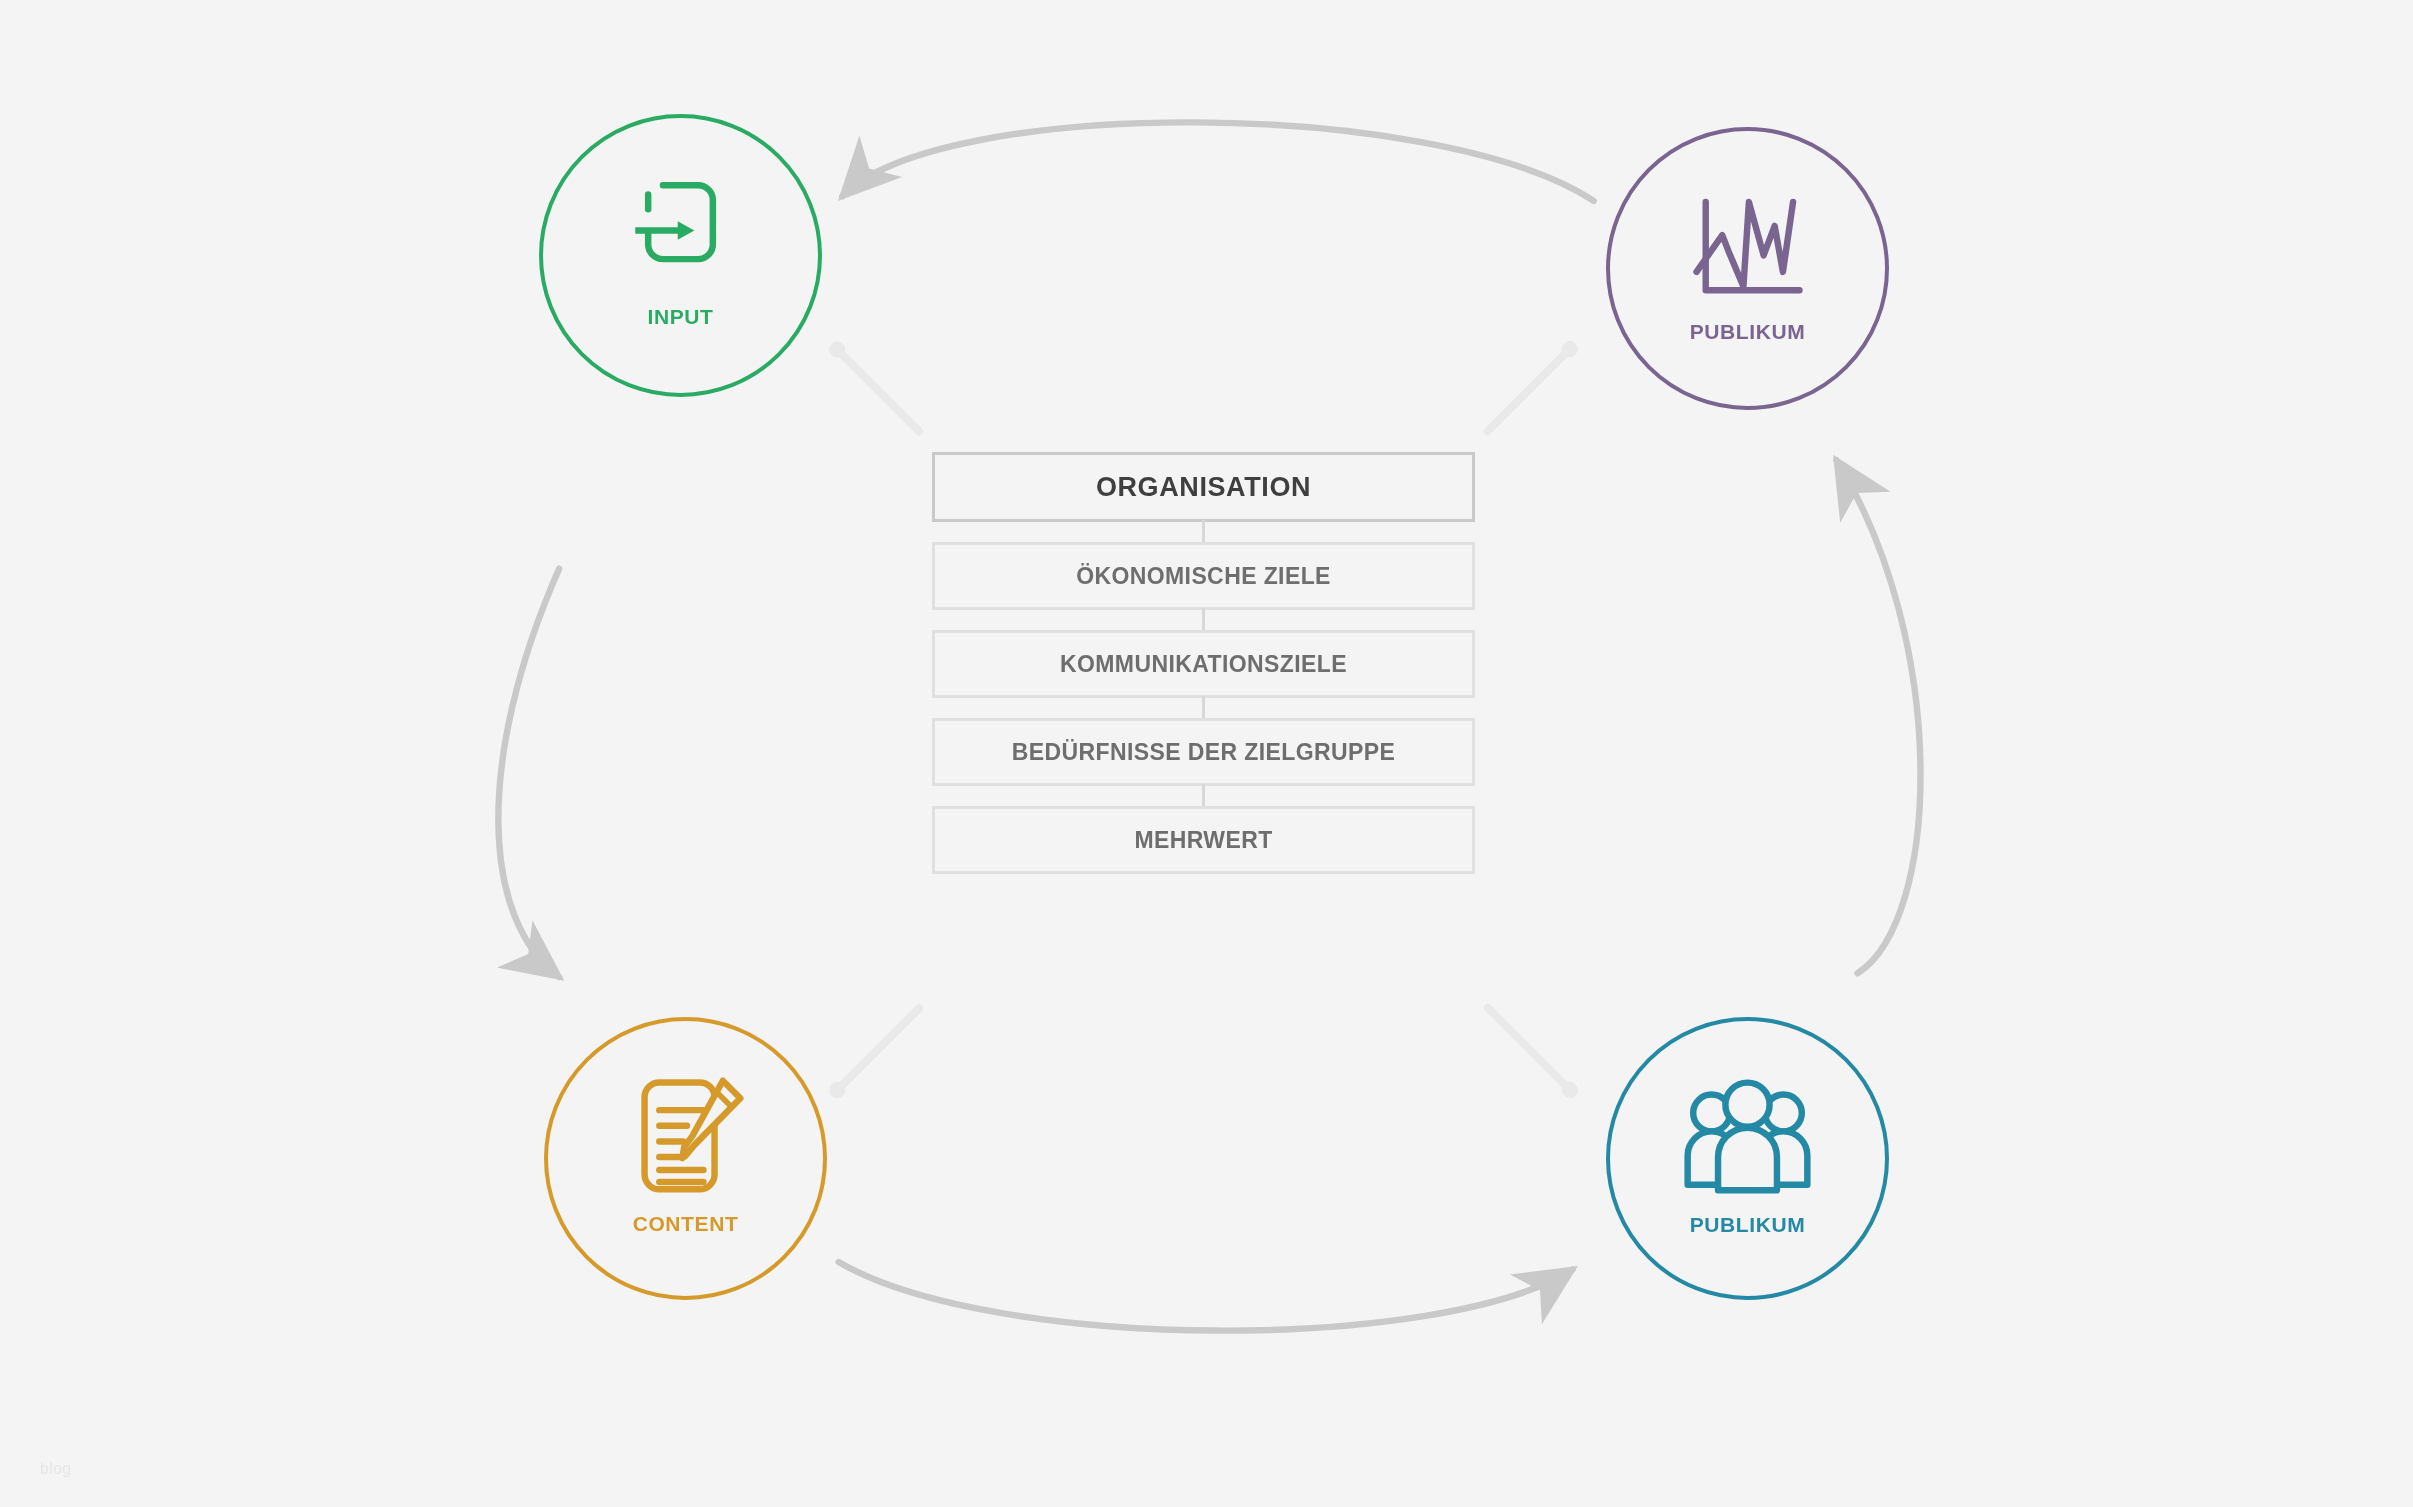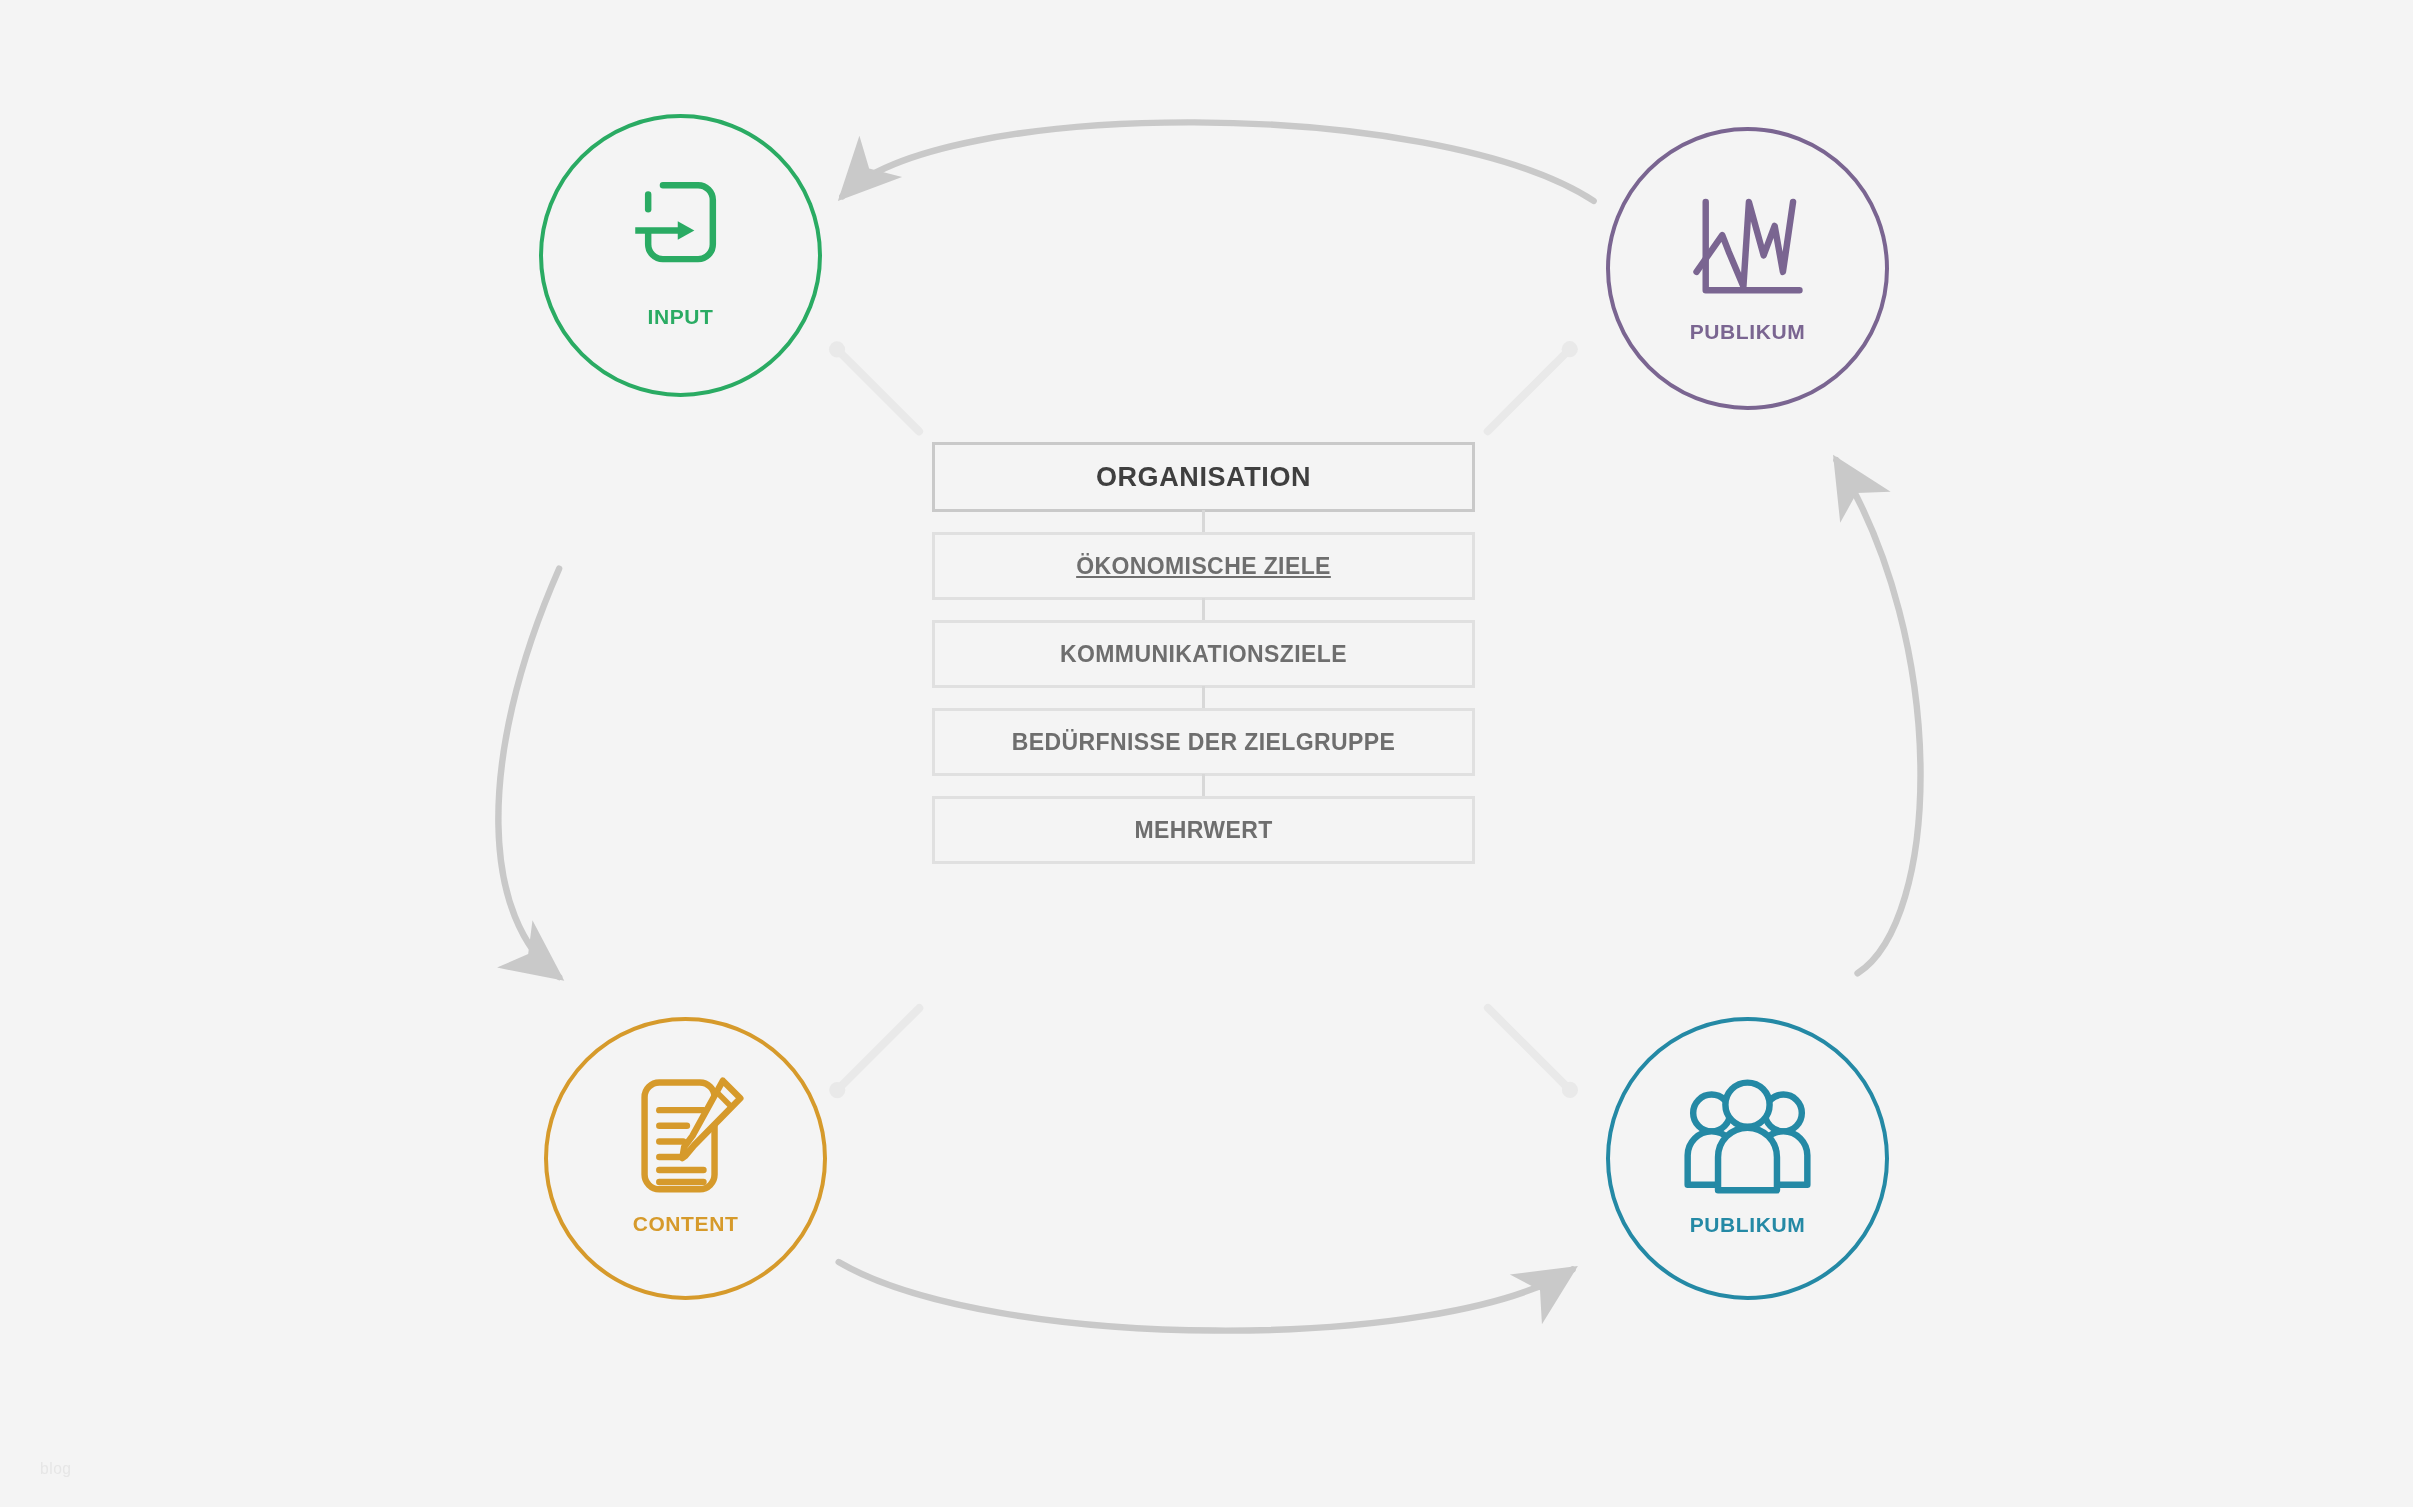--- a/index.html
+++ b/index.html
@@ -67,21 +67,21 @@
 
   #node-input    .glyph { margin-top: -5.5px; }
   #node-outcome  .glyph { margin-top: -1.8px; }
   #node-content  .glyph { margin-top: -3.7px; }
   #node-publikum .glyph { margin-top: -1.8px; }
 
   
   #box-stack {
     position: absolute;
     left: 932px;
-    top: 442px;
+    top: 452px;
     width: 543px;
   }
   .box {
     position: relative;
     width: 543px;
     box-sizing: border-box;
     background: #f4f4f4;
     border: 3.7px solid #e0e0e0;
     color: #6e6e6e;
     font-size: 23px;
@@ -230,21 +230,21 @@
       </svg>
     </span>
     <span class="node-label">PUBLIKUM</span>
   </div>
 
   <div id="box-stack">
     <div class="box primary" style="height:70px;">
       <span>ORGANISATION</span>
     </div>
     <div class="connector"></div>
-    <div class="box" style="height:68px;text-decoration:underline;">
+    <div class="box" style="height:68px;">
       <span>ÖKONOMISCHE ZIELE</span>
     </div>
     <div class="connector"></div>
     <div class="box" style="height:68px;">
       <span>KOMMUNIKATIONSZIELE</span>
     </div>
     <div class="connector"></div>
     <div class="box" style="height:68px;text-align:center;">
       <span>BEDÜRFNISSE DER ZIELGRUPPE</span>
     </div>

